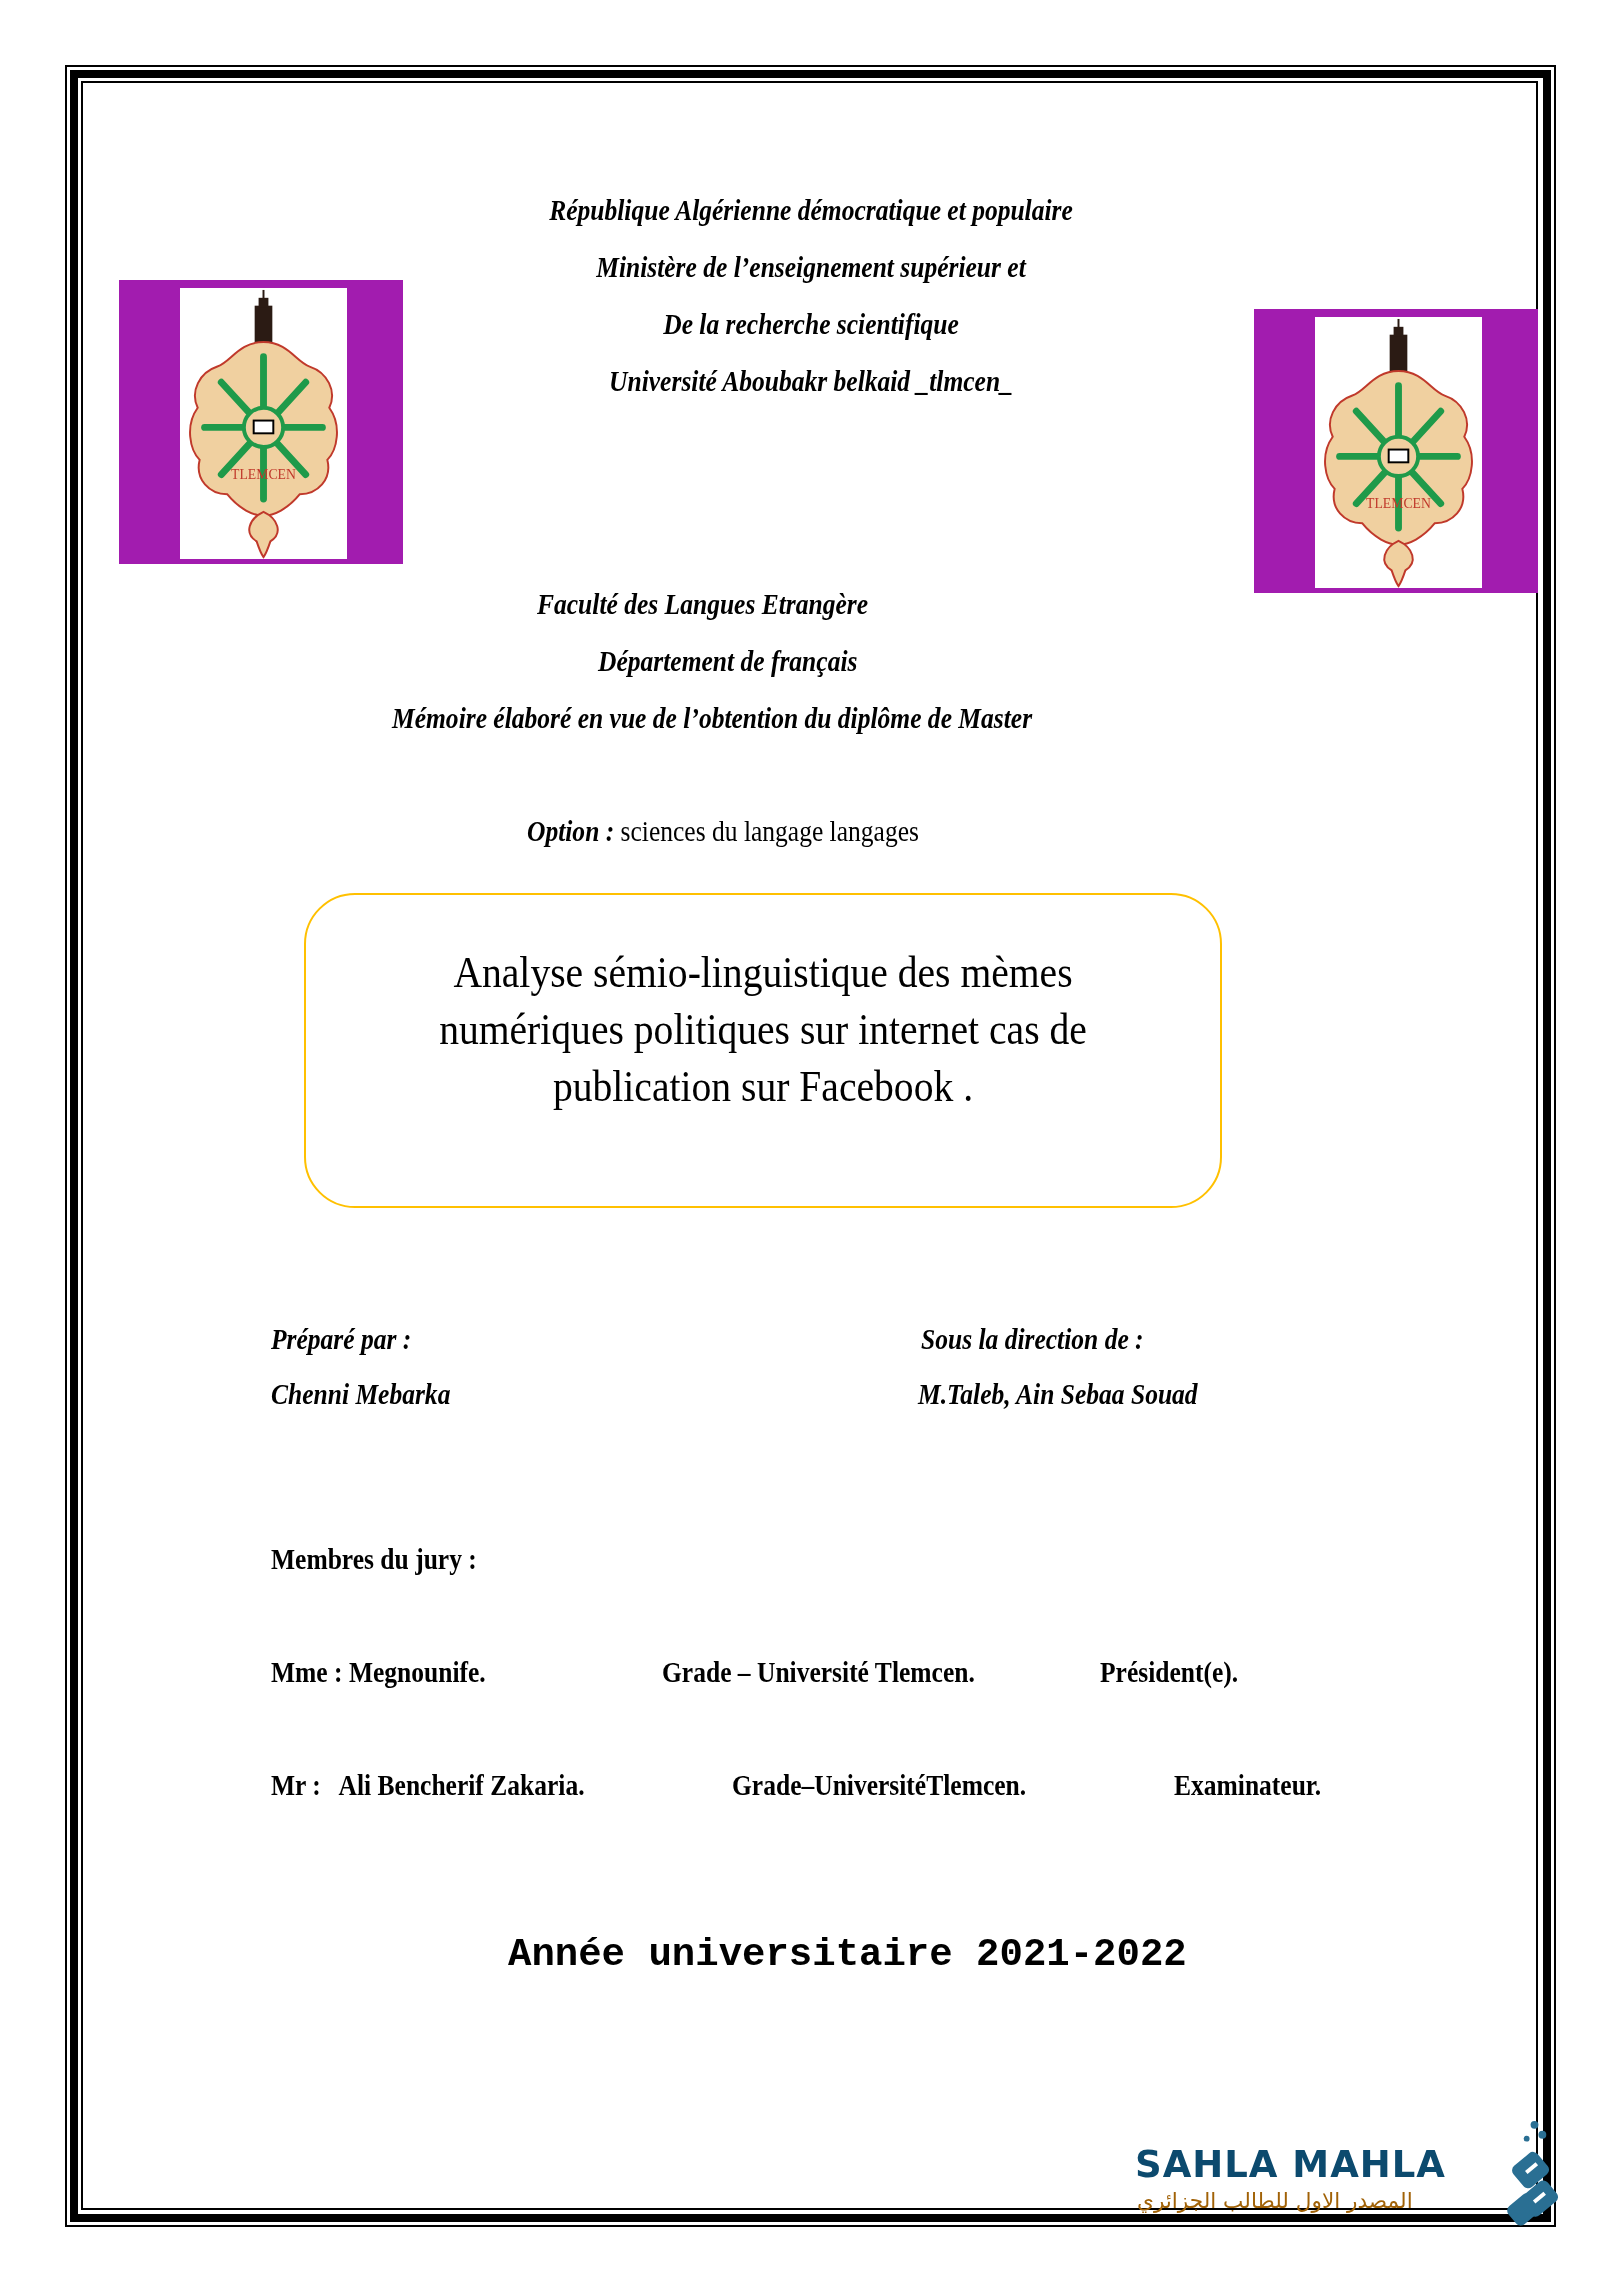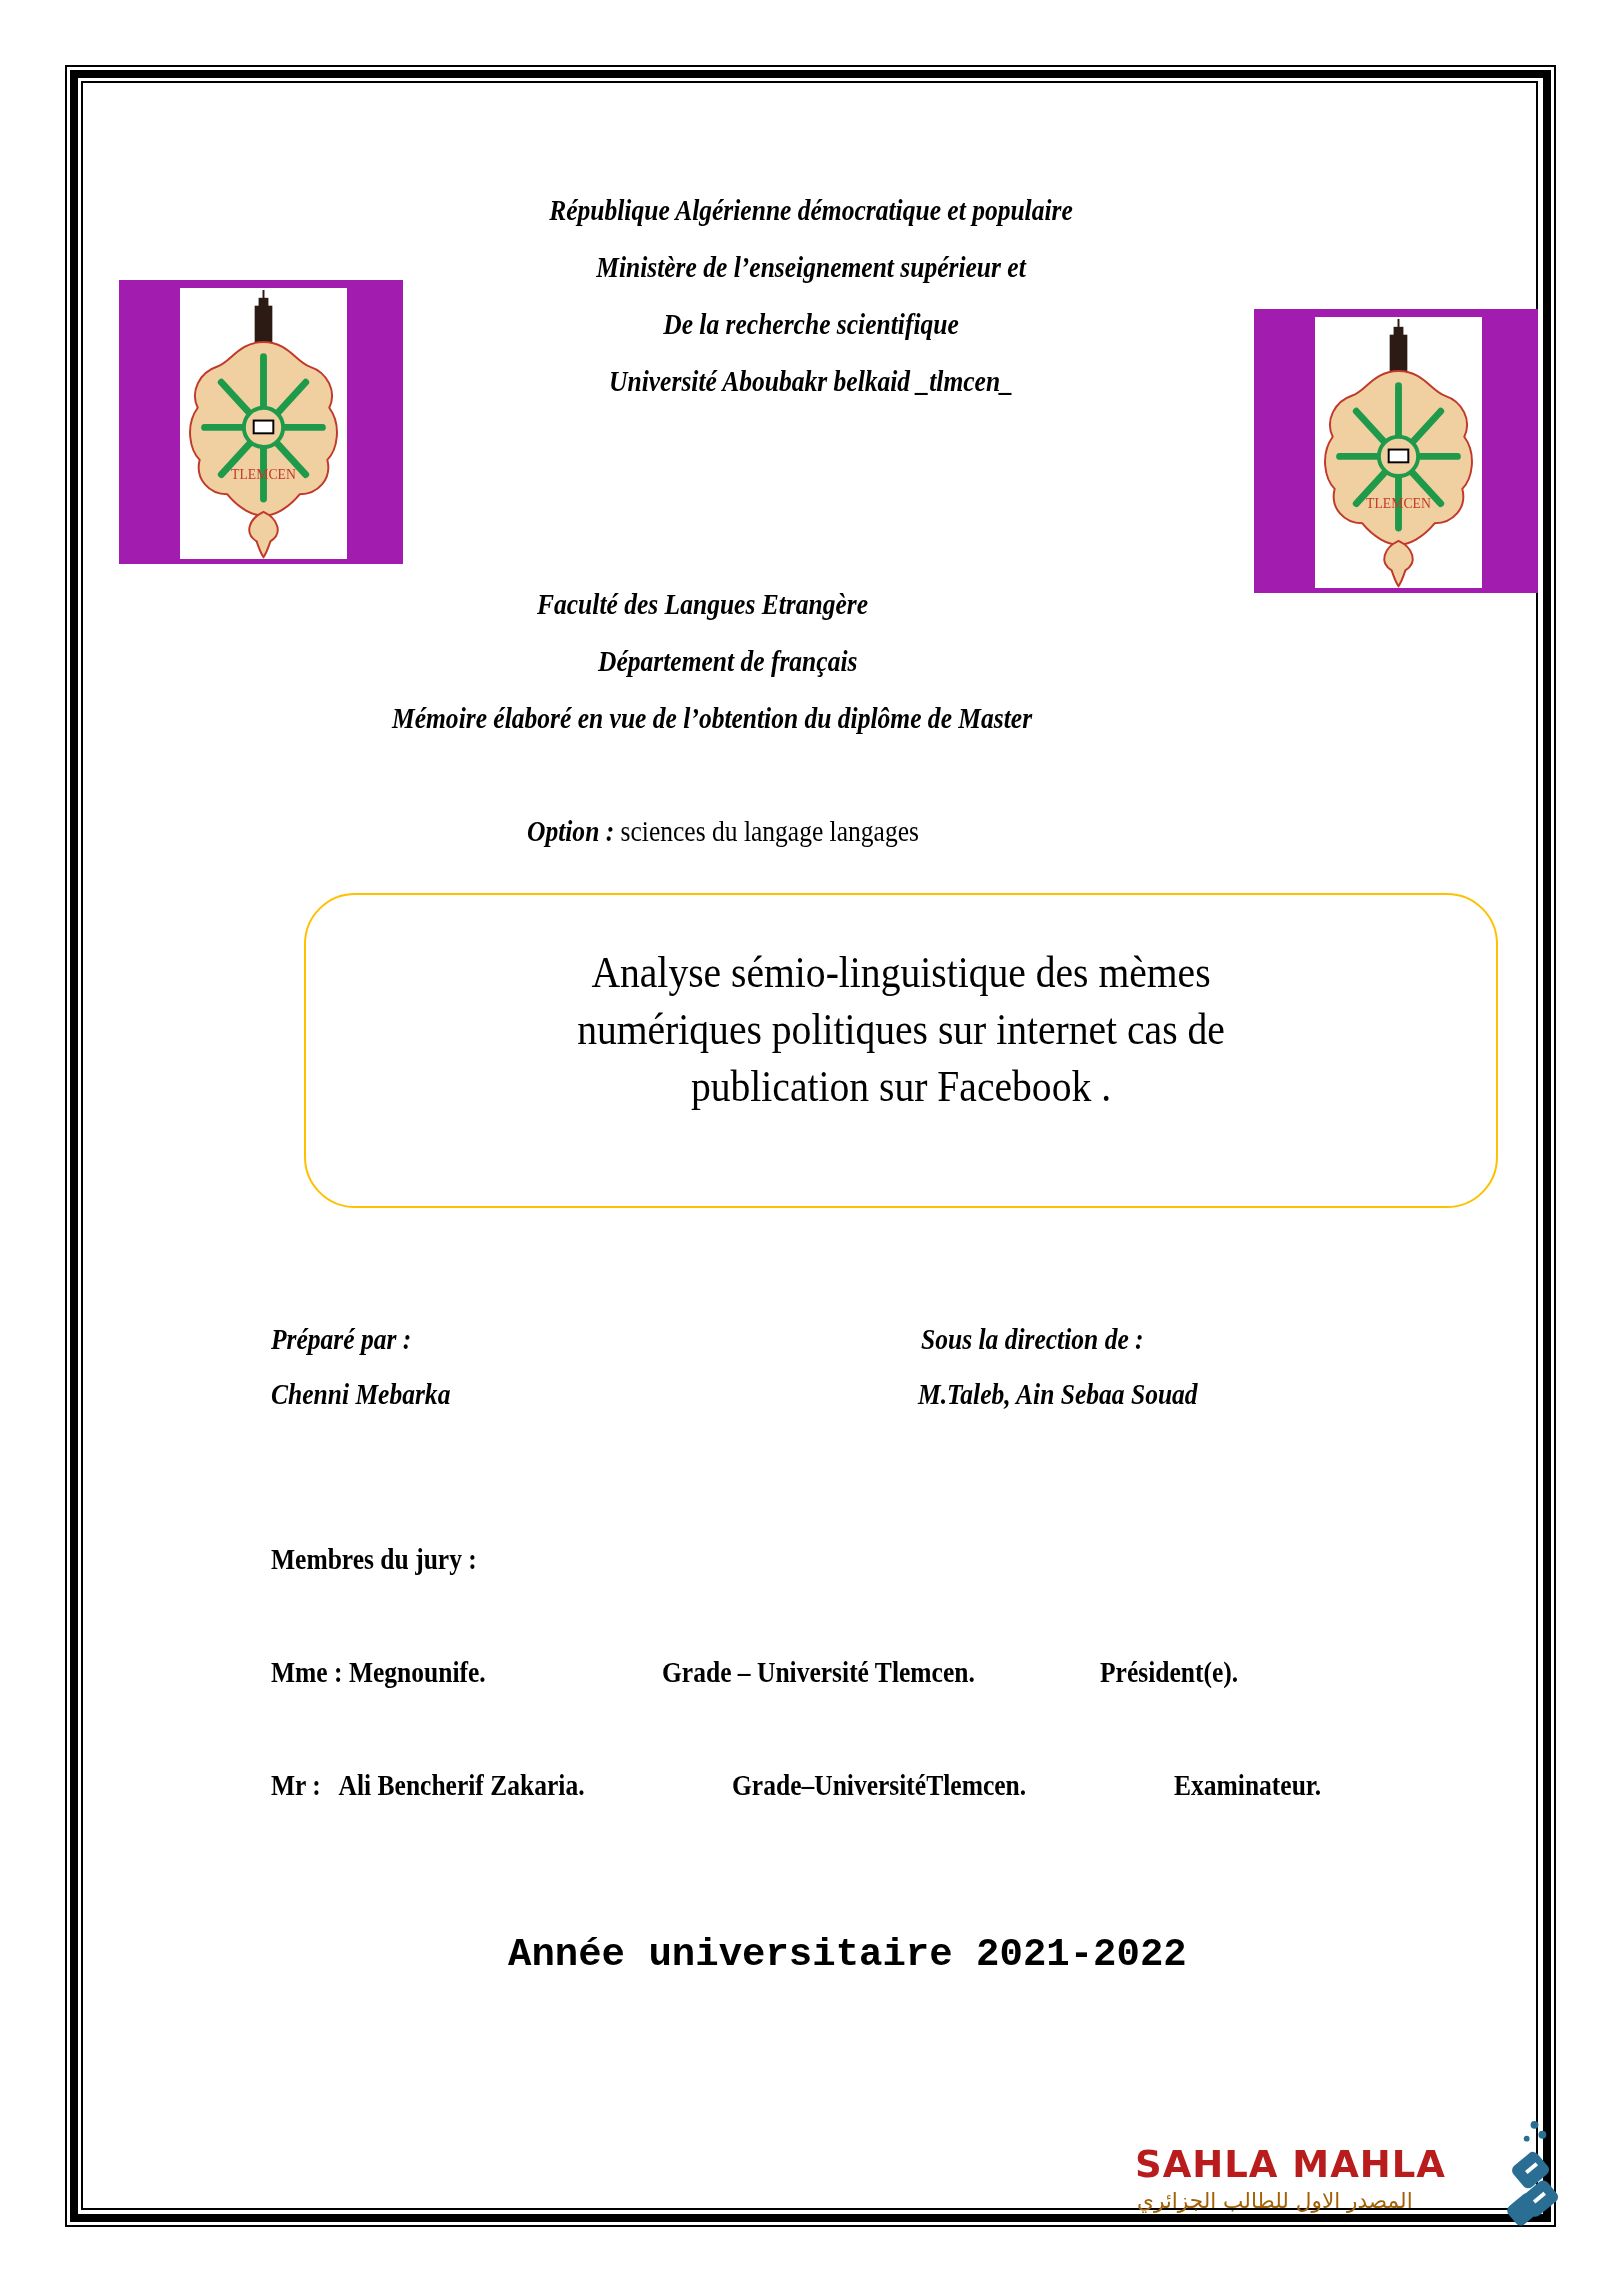--- a/index.html
+++ b/index.html
@@ -16,28 +16,28 @@
                   box-sizing: border-box; border: 2px solid #000; }
 
   .hdr { font-weight: bold; font-style: italic; font-size: 29px; text-align: center;
          transform: scaleX(0.88); transform-origin: center; }
   .bi { font-weight: bold; font-style: italic; font-size: 29px; transform: scaleX(0.88); transform-origin: left; }
   .b  { font-weight: bold; font-size: 29px; transform: scaleX(0.88); transform-origin: left; }
 
   .logo-bg { position: absolute; background: #a21caf; }
   .logo-inner { position: absolute; background: #ffffff; }
 
-  .title-box { position: absolute; left: 304px; top: 893px; width: 1194px; height: 315px;
+  .title-box { position: absolute; left: 304px; top: 893px; width: 918px; height: 315px;
                box-sizing: border-box; border: 2.9px solid #FFC000; border-radius: 51px; }
   .title-text { position: absolute; left: 0; right: 0; top: 49px; text-align: center;
                 font-size: 44px; line-height: 57px; white-space: normal;
                 transform: scaleX(0.9); transform-origin: center; }
 
   .sahla { position: absolute; left: 1135px; top: 2143px; font-family: "DejaVu Sans", sans-serif;
-           font-size: 37px; letter-spacing: 1px; color: #b91c1c; font-weight: bold; text-align: center; }
+           font-size: 37px; letter-spacing: 1px; color: #0c4a6e; font-weight: bold; text-align: center; }
   .sahla-ar { position: absolute; left: 1137px; top: 2188px; font-family: "DejaVu Sans", sans-serif;
               font-size: 21.6px; color: #a16207; direction: rtl; width: 368px; text-align: left; }
 </style>
 </head>
 <body>
 
 <div class="border-outer"></div>
 <div class="border-thick"></div>
 <div class="border-inner"></div>
 

